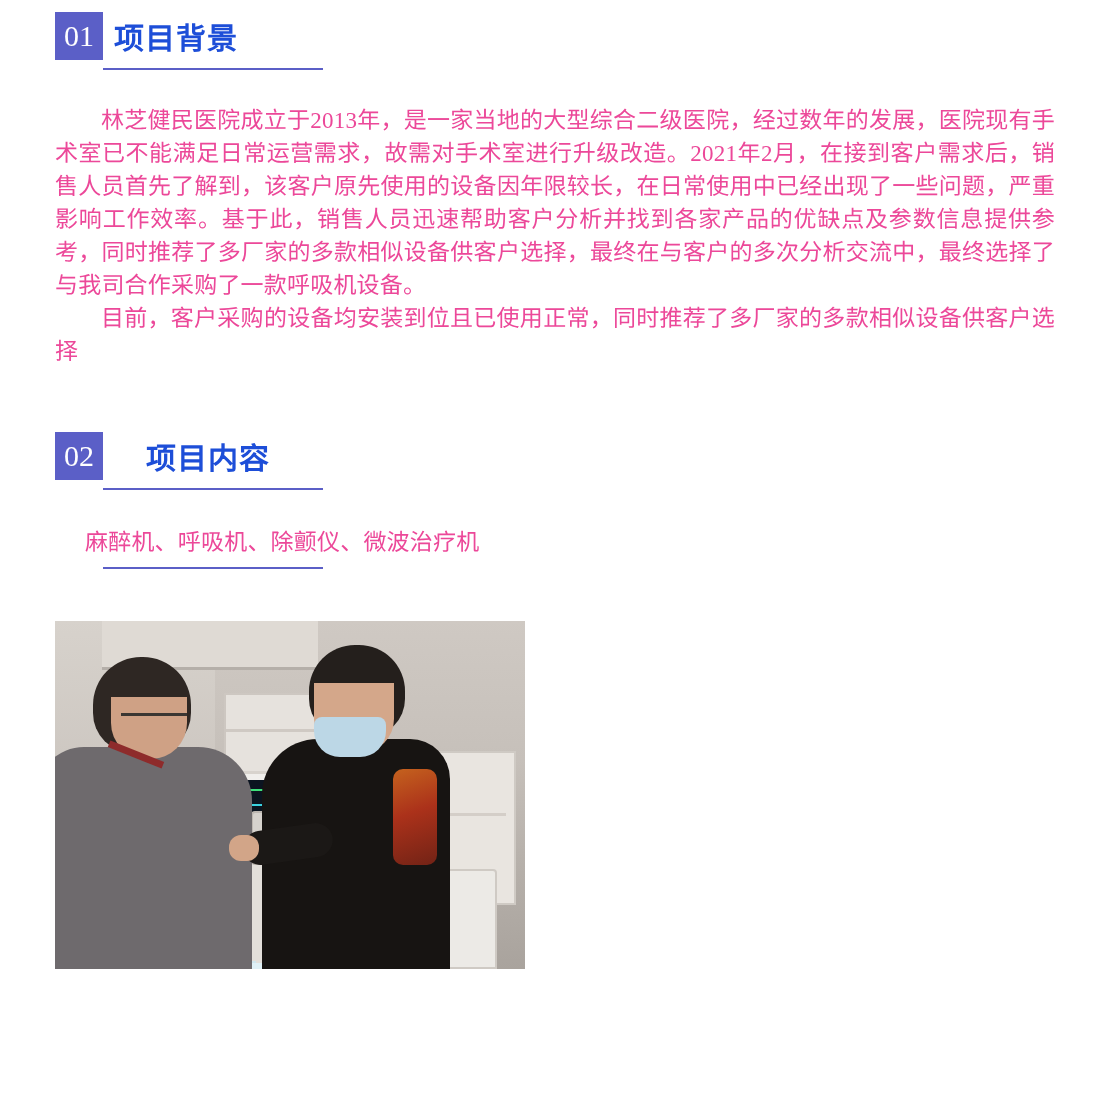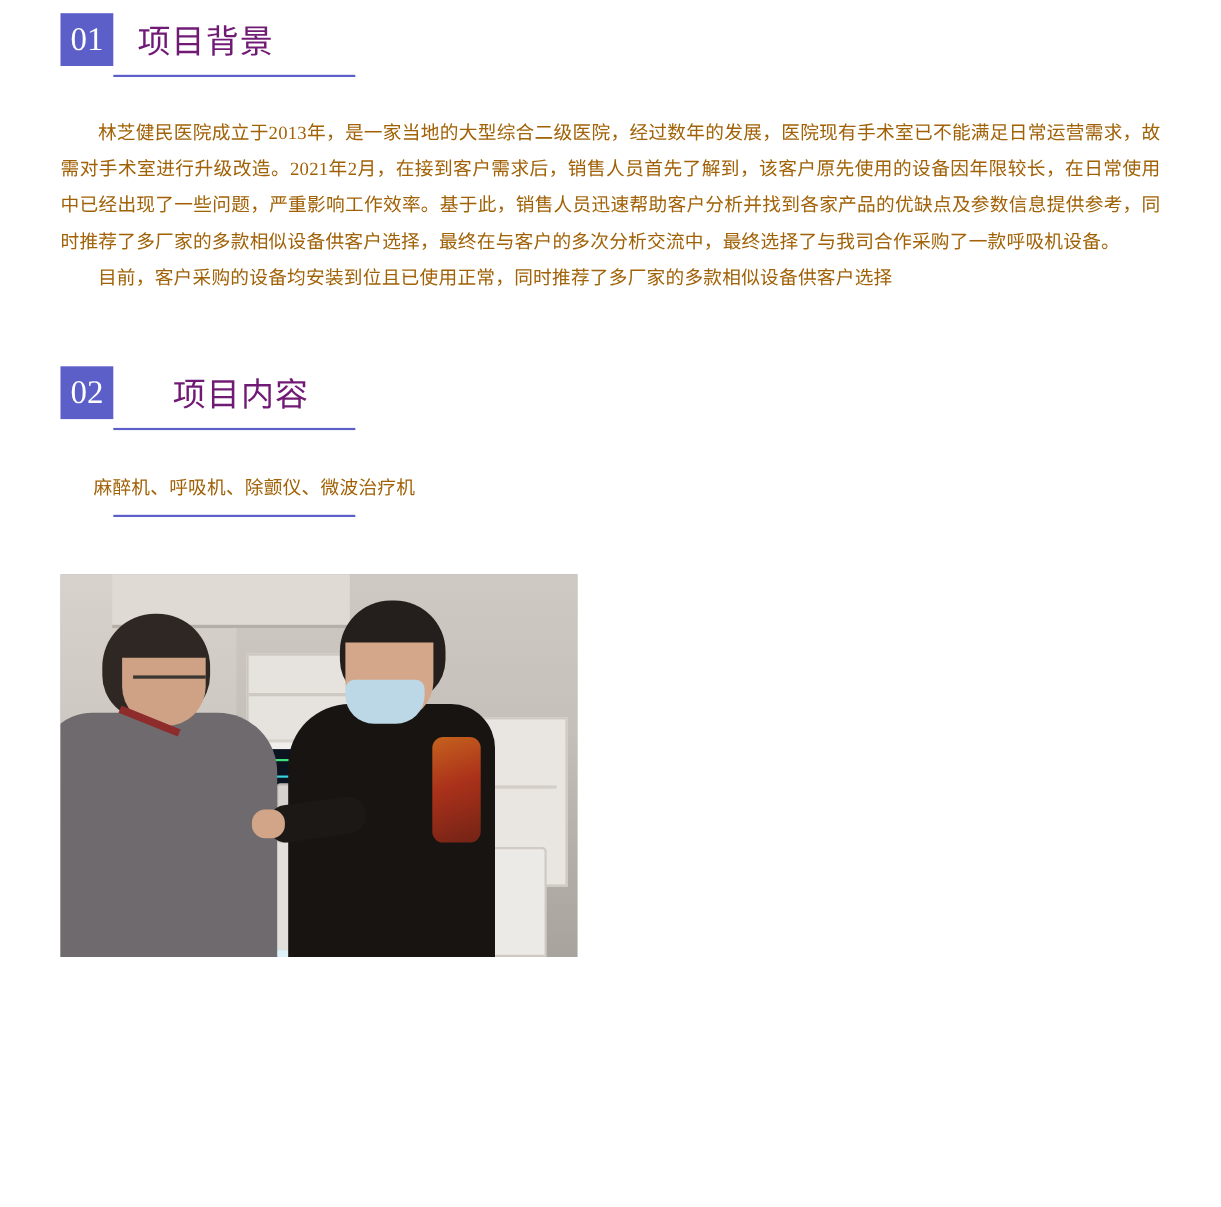--- a/index.html
+++ b/index.html
@@ -35,42 +35,42 @@
     background: #5b5fc7;
     color: #ffffff;
     font-family: "Liberation Serif", serif;
     font-size: 30px;
     line-height: 48px;
     text-align: center;
     letter-spacing: 0px;
     flex: 0 0 auto;
   }
   .sec-title {
-    margin-left: 22px;
+    margin-left: 11px;
     font-family: "Liberation Serif", "DejaVu Serif", serif;
-    font-weight: normal;
+    font-weight: bold;
     font-size: 30px;
     line-height: 34px;
-    color: #701a75;
+    color: #1d4ed8;
     letter-spacing: 1px;
     padding-bottom: 4px;
   }
   .sec-rule {
     width: 220px;
     height: 2px;
     background: #5b5fc7;
     margin: 8px 0 0 48px;
   }
 
   
   .body-text {
     font-family: "Liberation Serif", "DejaVu Serif", serif;
-    font-size: 17px;
+    font-size: 23px;
     line-height: 33px;
-    color: #a16207;
+    color: #ec4899;
     text-align: justify;
     letter-spacing: 0.2px;
   }
   .body-text p {
     margin: 0;
     text-indent: 2em;
   }
 
   .block-s1 { margin-top: 34px; }
   .block-s2-head { margin-top: 52px; gap: 32px; }

